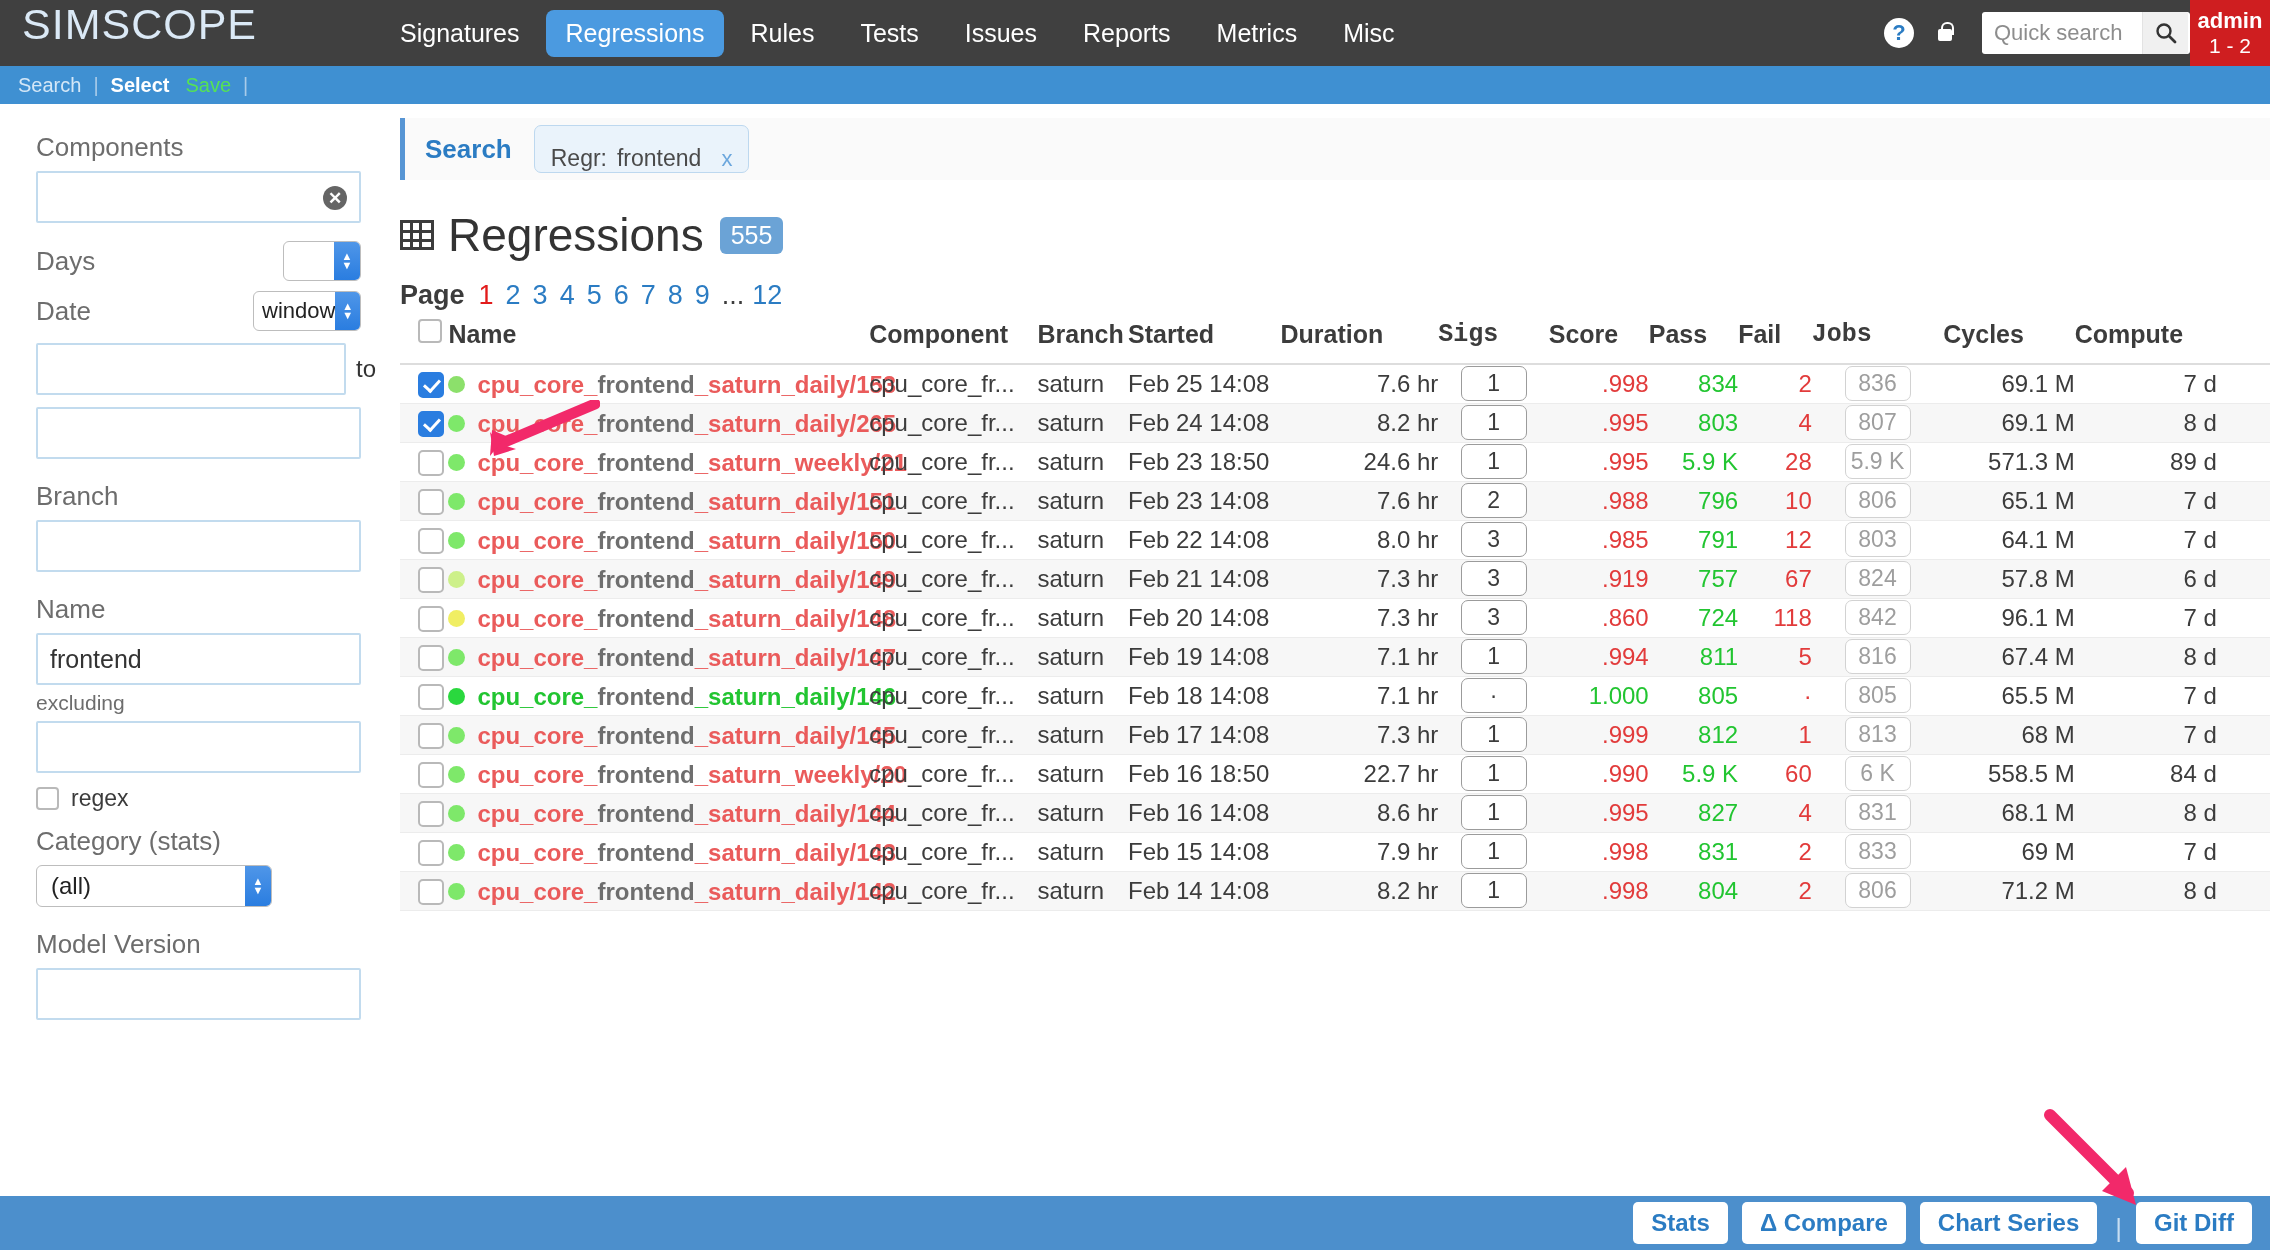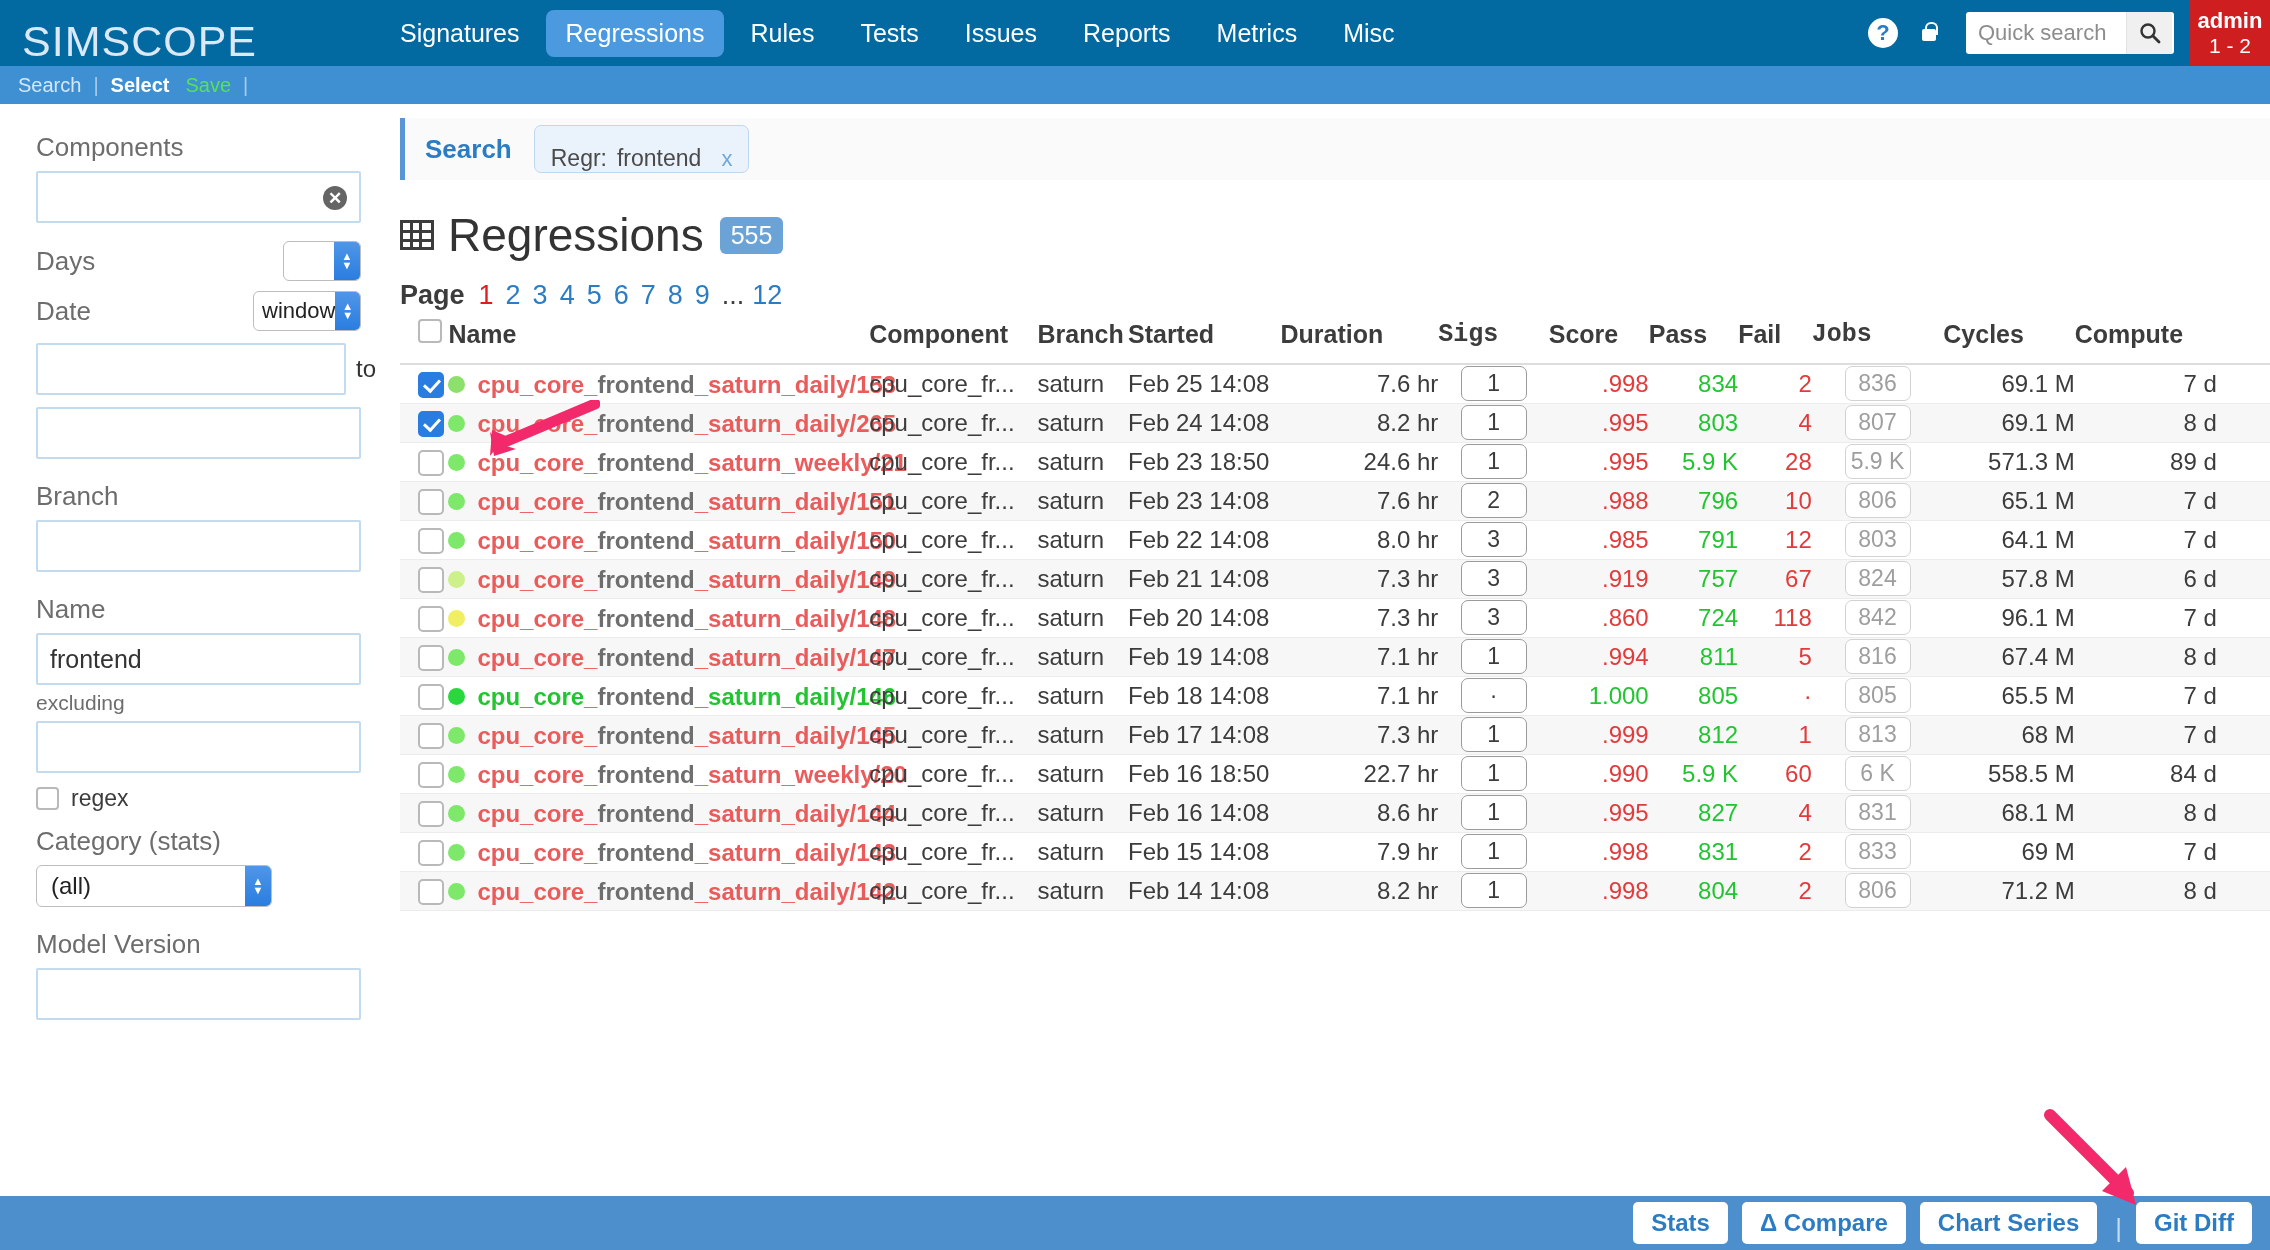--- a/index.html
+++ b/index.html
@@ -10,22 +10,22 @@
     overflow: hidden;
     background: #ffffff;
     font-family: "Liberation Sans", sans-serif;
     -webkit-font-smoothing: antialiased;
   }
 
   
   .topnav {
     position: absolute; top: 0; left: 0;
     width: 2270px; height: 66px;
-    background: #0369a1;
-    display: flex; align-items: flex-end;
+    background: #404040;
+    display: flex; align-items: flex-start;
   }
   .brand {
     color: #dbe9f6;
     font-size: 43px;
     letter-spacing: 1px;
     font-weight: 300;
     padding-left: 22px;
     width: 330px;
     font-family: "Liberation Sans", sans-serif;
   }
@@ -90,21 +90,21 @@
     background: #f0f0f0;
     display: flex; align-items: center; justify-content: center;
     cursor: pointer;
     border-left: 1px solid #e3e3e3;
   }
   .badge-user {
     background: #cf1e20; color: #fff;
     width: 80px; height: 66px;
     display: flex; flex-direction: column;
     align-items: center; justify-content: center;
-    line-height: 1.15; margin-left: 16px; cursor: pointer;
+    line-height: 1.15; margin-left: 0; cursor: pointer;
   }
   .badge-user .u1 { font-size: 22px; font-weight: bold; }
   .badge-user .u2 { font-size: 21px; }
 
   
   .subnav {
     position: absolute; top: 66px; left: 0;
     width: 2270px; height: 38px;
     background: #3f90d2;
     display: flex; align-items: center;

